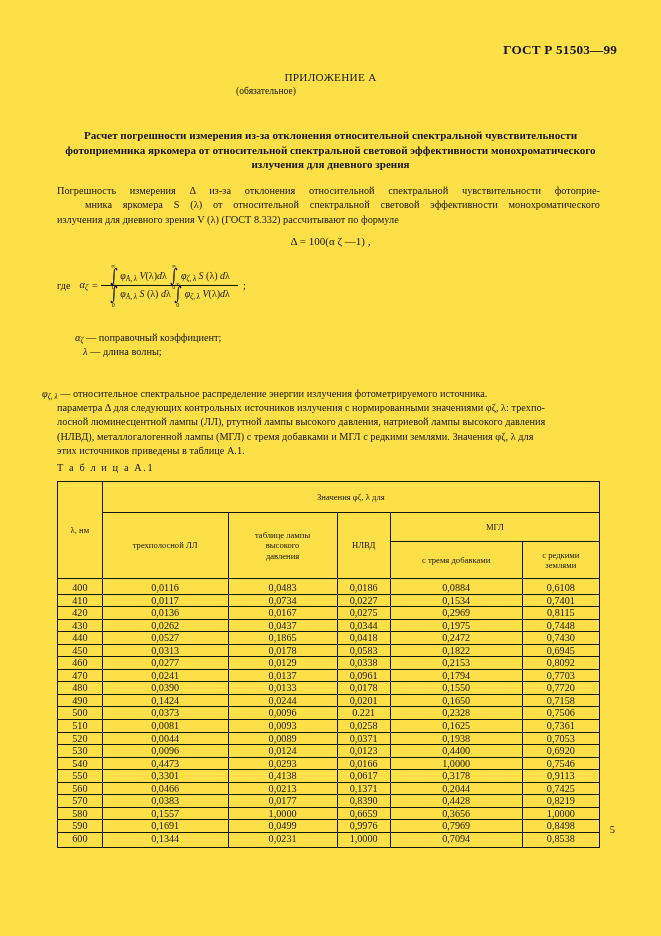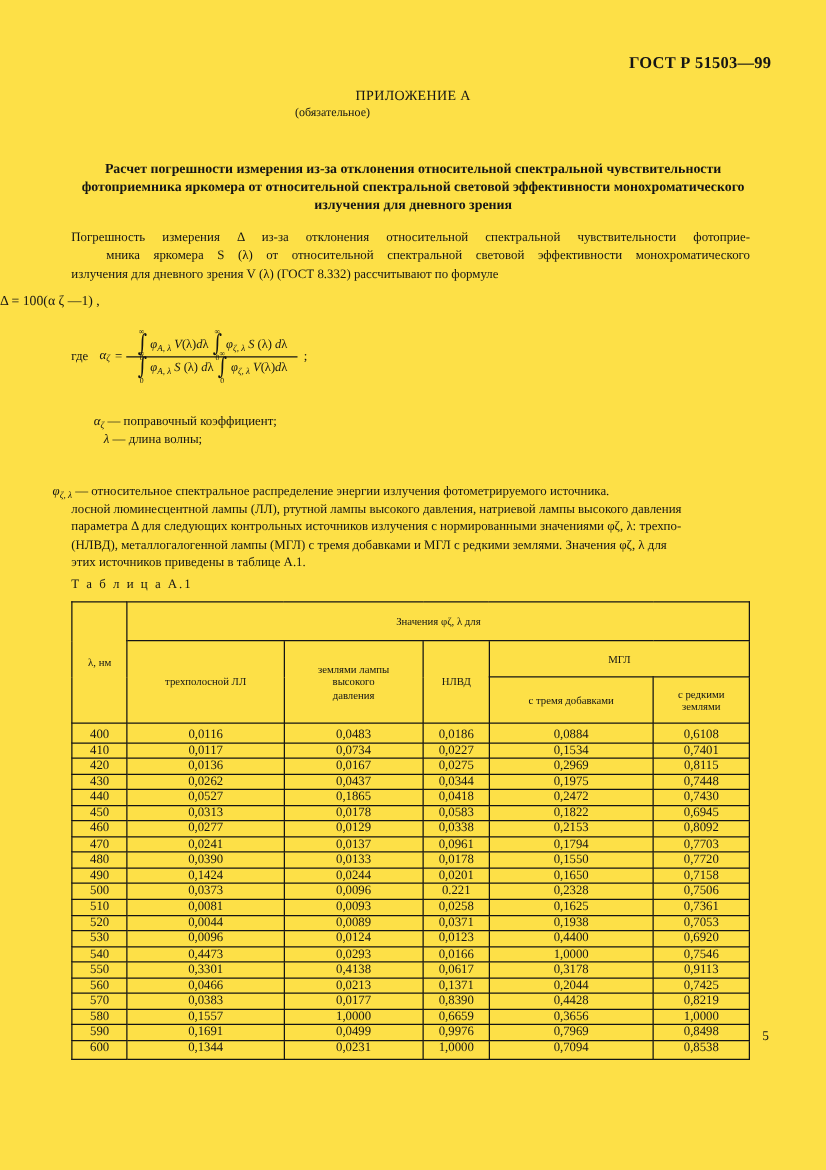--- a/index.html
+++ b/index.html
@@ -81,20 +81,21 @@
   }
 
   .p1 { top: 184px; left: 57px; width: 543px; }
   .p1 .l2 { padding-left: 28px; }
 
   .formula-main {
     position: absolute;
     top: 235px;
     left: 0;
     width: 661px;
+    text-align: center;
     font-size: 11px;
   }
 
   
   .where-row {
     position: absolute;
     top: 268px;
     left: 57px;
     font-size: 10.3px;
     display: flex;
@@ -285,38 +286,38 @@
     <span>— длина волны;</span>
   </div>
 
 
   <div class="legend lg4">
     <span class="it">φ</span><span class="sub it">ζ, λ</span>
     <span>— относительное спектральное распределение энергии излучения фотометрируемого источника.</span>
   </div>
 
   <div class="p2">
+    <span class="ln">параметра Δ для следующих контрольных источников излучения с нормированными значениями φζ, λ: трехпо-</span>
     <span class="ln">лосной люминесцентной лампы (ЛЛ), ртутной лампы высокого давления, натриевой лампы высокого давления</span>
-    <span class="ln">параметра Δ для следующих контрольных источников излучения с нормированными значениями φζ, λ: трехпо-</span>
     <span class="ln">(НЛВД), металлогалогенной лампы (МГЛ) с тремя добавками и МГЛ с редкими землями. Значения φζ, λ  для</span>
     <span class="ln">этих источников приведены в таблице А.1.</span>
   </div>
 
   <div class="tbl-caption">Т а б л и ц а  А.1</div>
 
   <table class="gost">
     <thead>
       <tr>
         <th rowspan="3" class="th-lambda">λ, нм</th>
         <th colspan="5" class="th-top">Значения φζ, λ для</th>
       </tr>
       <tr>
         <th rowspan="2" class="th-mid">трехполосной ЛЛ</th>
         <th rowspan="2" class="th-mid">
-          <span style="display:block">землями лампы</span>
+          <span style="display:block">таблице лампы</span>
           <span style="display:block">высокого</span>
           <span style="display:block">давления</span>
         </th>
         <th rowspan="2" class="th-mid">НЛВД</th>
         <th colspan="2" class="th-mgl">МГЛ</th>
       </tr>
       <tr>
         <th class="th-sub">с тремя добавками</th>
         <th class="th-sub">
           <span style="display:block">с редкими</span>

